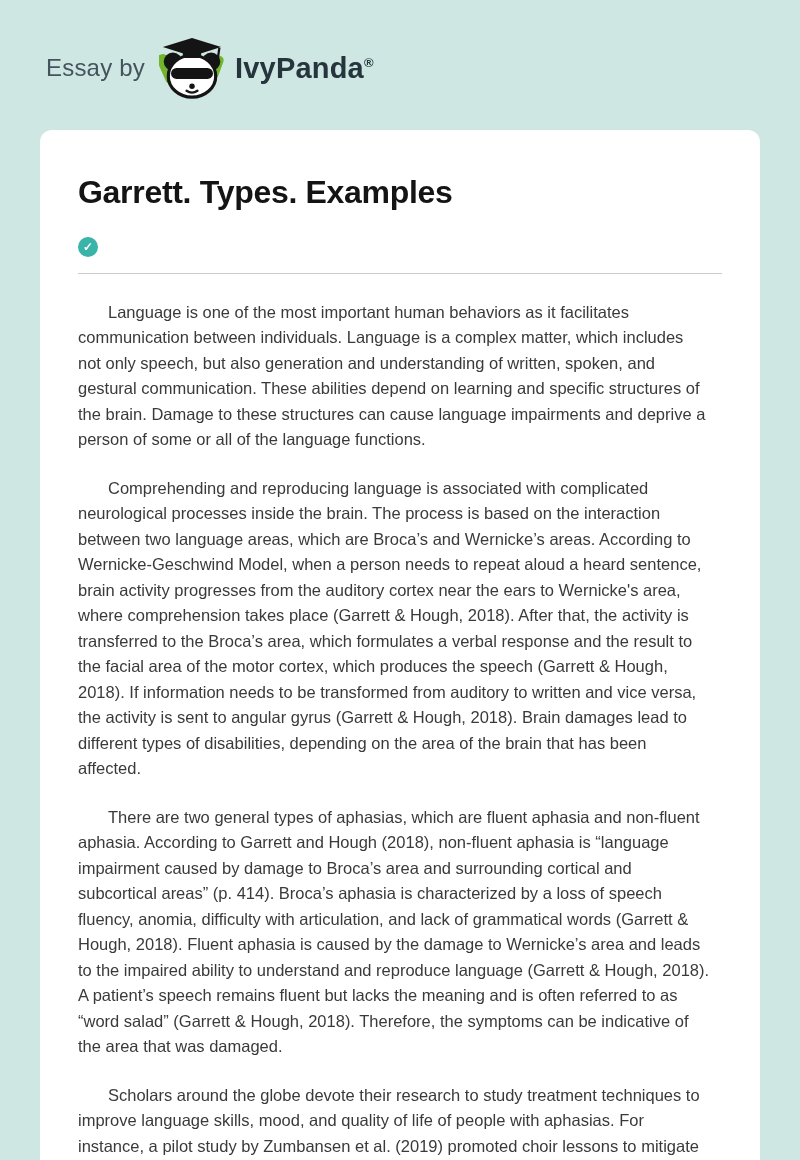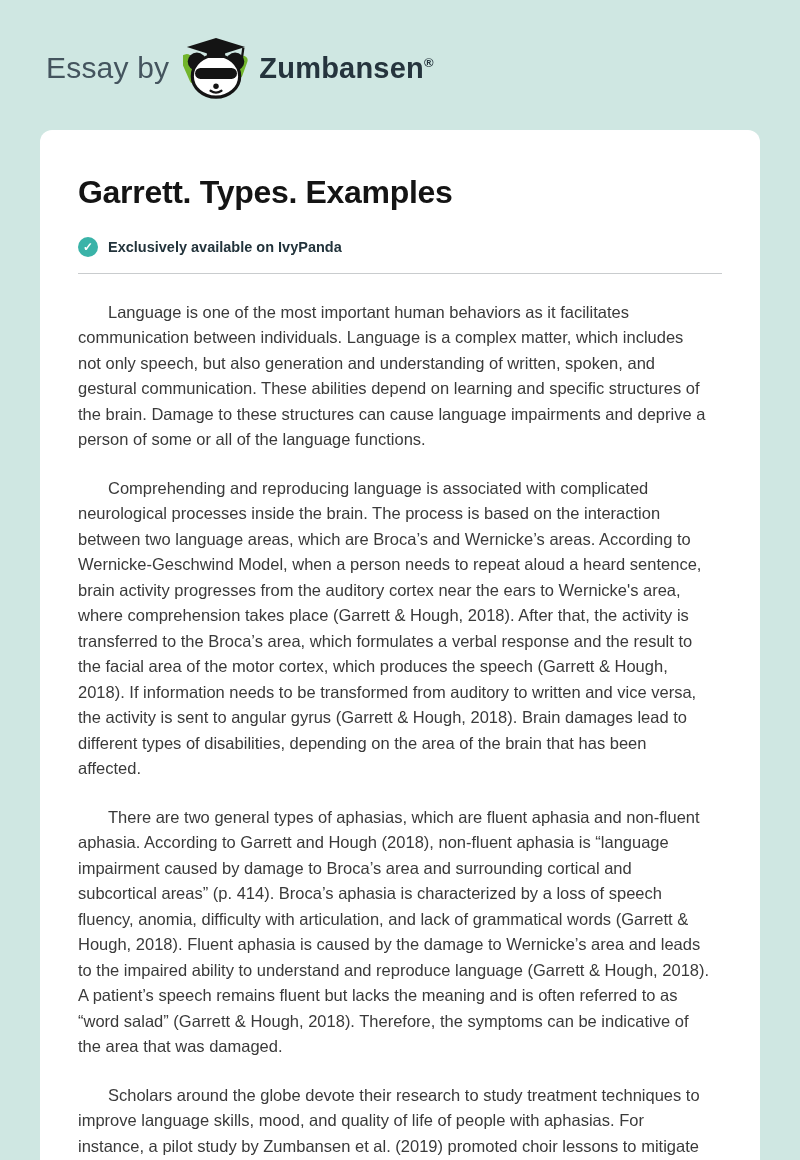--- a/index.html
+++ b/index.html
@@ -19,21 +19,21 @@
 
   
   .site-header {
     display: flex;
     align-items: center;
     padding: 36px 0 0 46px;
     gap: 14px;
     height: 100px;
   }
   .essay-by {
-    font-size: 30px;
+    font-size: 24px;
     color: #44545e;
     letter-spacing: 0.2px;
   }
   .logo-wrap {
     display: flex;
     align-items: center;
     gap: 10px;
   }
   .brand {
     font-size: 29px;
@@ -122,30 +122,29 @@
         <rect x="13" y="34" width="46" height="12" rx="6" fill="#141414"></rect>
 
         <circle cx="36" cy="54" r="3" fill="#141414"></circle>
         <path d="M30 59 Q36 63 42 59" fill="none" stroke="#141414" stroke-width="2.5" stroke-linecap="round"></path>
 
         <polygon points="36,1 68,11 36,21 4,11" fill="#141414"></polygon>
         <rect x="26" y="16" width="20" height="7" rx="2" fill="#141414"></rect>
         <line x1="66" y1="12" x2="64" y2="26" stroke="#141414" stroke-width="2.5"></line>
         <circle cx="64" cy="28" r="2.5" fill="#141414"></circle>
       </svg>
-      <span class="brand"><span>Zumbansen</span><sup>®</sup></span>
+      <span class="brand"><span>IvyPanda</span><sup>®</sup></span>
     </span>
   </header>
 
   <main class="card">
     <h1 class="essay-title">Garrett. Types. Examples</h1>
 
     <div class="badge-row">
       <span class="check-circle">✓</span>
-      <span class="badge-text">Exclusively available on IvyPanda</span>
     </div>
 
     <hr class="divider">
 
     <div class="essay-body">
       <p>Language is one of the most important human behaviors as it facilitates communication between individuals. Language is a complex matter, which includes not only speech, but also generation and understanding of written, spoken, and gestural communication. These abilities depend on learning and specific structures of the brain. Damage to these structures can cause language impairments and deprive a person of some or all of the language functions.</p>
       <p>Comprehending and reproducing language is associated with complicated neurological processes inside the brain. The process is based on the interaction between two language areas, which are Broca’s and Wernicke’s areas. According to Wernicke-Geschwind Model, when a person needs to repeat aloud a heard sentence, brain activity progresses from the auditory cortex near the ears to Wernicke's area, where comprehension takes place (Garrett &amp; Hough, 2018). After that, the activity is transferred to the Broca’s area, which formulates a verbal response and the result to the facial area of the motor cortex, which produces the speech (Garrett &amp; Hough, 2018). If information needs to be transformed from auditory to written and vice versa, the activity is sent to angular gyrus (Garrett &amp; Hough, 2018). Brain damages lead to different types of disabilities, depending on the area of the brain that has been affected.</p>
       <p>There are two general types of aphasias, which are fluent aphasia and non-fluent aphasia. According to Garrett and Hough (2018), non-fluent aphasia is “language impairment caused by damage to Broca’s area and surrounding cortical and subcortical areas” (p. 414). Broca’s aphasia is characterized by a loss of speech fluency, anomia, difficulty with articulation, and lack of grammatical words (Garrett &amp; Hough, 2018). Fluent aphasia is caused by the damage to Wernicke’s area and leads to the impaired ability to understand and reproduce language (Garrett &amp; Hough, 2018). A patient’s speech remains fluent but lacks the meaning and is often referred to as “word salad” (Garrett &amp; Hough, 2018). Therefore, the symptoms can be indicative of the area that was damaged.</p>
       <p>Scholars around the globe devote their research to study treatment techniques to improve language skills, mood, and quality of life of people with aphasias. For instance, a pilot study by Zumbansen et al. (2019) promoted choir lessons to mitigate the impact</p>
     </div>

